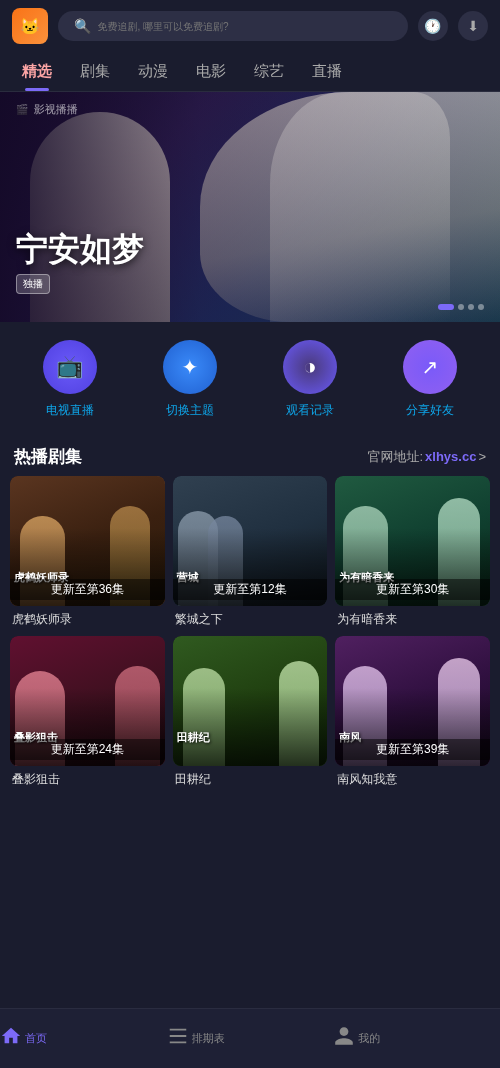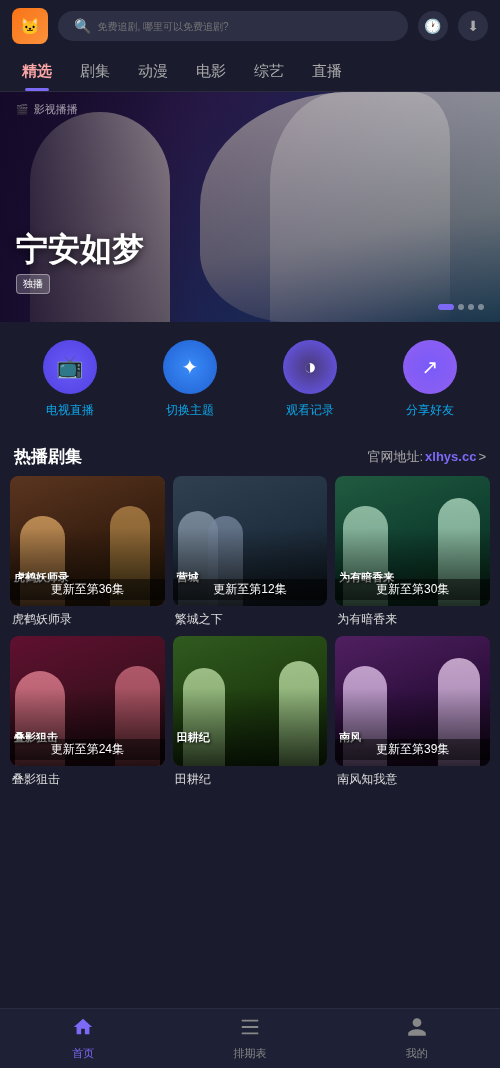--- a/index.html
+++ b/index.html
@@ -256,21 +256,21 @@
       width: 500px;
       height: 60px;
       background: #1e2035;
       border-top: 1px solid #2a2c40;
       display: flex;
       align-items: center;
       justify-content: space-around;
     }
     .bottom-nav-item {
       display: flex;
-      flex-direction: column;
+      flex-direction: row;
       align-items: center;
       gap: 3px;
       cursor: pointer;
       flex: 1;
       padding: 8px 0;
     }
     .bottom-nav-icon {
       font-size: 20px;
       color: #888;
     }

